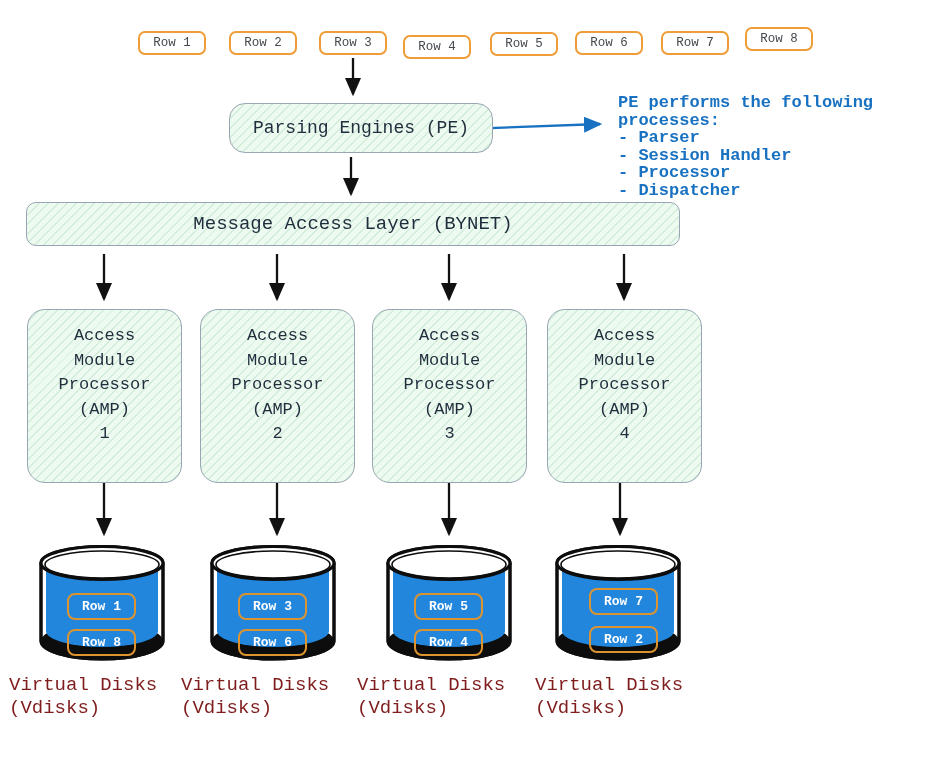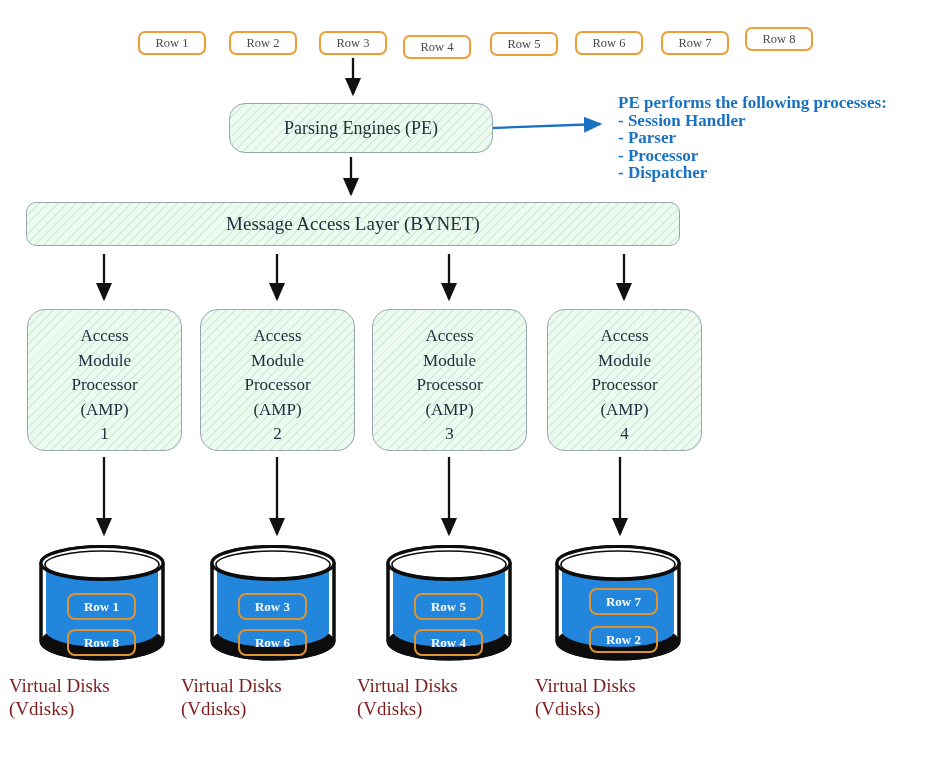--- a/index.html
+++ b/index.html
@@ -1,31 +1,31 @@
 <!DOCTYPE html>
 <html><head>
 <meta charset="utf-8">
 <style>
   html,body{margin:0;padding:0;background:#ffffff;}
   #canvas{
     position:relative;width:926px;height:765px;background:#ffffff;overflow:hidden;
-    font-family:Liberation Serif, serif;
+    font-family:Liberation Mono, monospace;
   }
   
   .greenbox{
     position:absolute;box-sizing:border-box;
     background-color:#edfaf0;
     background-image:repeating-linear-gradient(-45deg, rgba(118,188,147,0.22) 0 1.4px, rgba(0,0,0,0) 1.4px 6.5px);
     border:1.6px solid #97a6b2;
     color:#1f2d3d;
     display:flex;align-items:center;justify-content:center;text-align:center;
   }
   #pe-box{left:229px;top:103px;width:264px;height:50px;border-radius:16px;font-size:18px;}
   #bynet-box{left:26px;top:202px;width:654px;height:44px;border-radius:10px;font-size:19px;}
-  .amp-box{top:309px;width:155px;height:142px;border-radius:18px;font-size:17px;line-height:24.5px;flex-direction:column;justify-content:flex-start;padding-top:14px;}
+  .amp-box{top:309px;width:155px;height:174px;border-radius:18px;font-size:17px;line-height:24.5px;flex-direction:column;justify-content:flex-start;padding-top:14px;}
   .amp-text{white-space:pre-line;}
   
   .chip{
     position:absolute;box-sizing:border-box;width:68px;height:24px;
     background:#ffffff;border:2px solid #ef9d38;border-radius:7px;
     display:flex;align-items:center;justify-content:center;
     font-size:12.5px;color:#45494e;
   }
   
   #pe-note{position:absolute;left:618px;top:94px;color:#1971c2;font-size:17px;line-height:17.5px;font-weight:600;}
@@ -95,22 +95,22 @@
   <div class="chip" style="left:745px;top:27px">
       <span>Row 8</span>
     </div>
 
   <div id="pe-box" class="greenbox">
     <span>Parsing Engines (PE)</span>
   </div>
 
   <div id="pe-note">
     <div>PE performs the following processes:</div>
+    <div>- Parser</div>
     <div>- Session Handler</div>
-    <div>- Parser</div>
     <div>- Processor</div>
     <div>- Dispatcher</div>
   </div>
 
   <div id="bynet-box" class="greenbox">
     <span>Message Access Layer (BYNET)</span>
   </div>
 
   <div class="greenbox amp-box" style="left:27px">
     <div class="amp-text">Access

